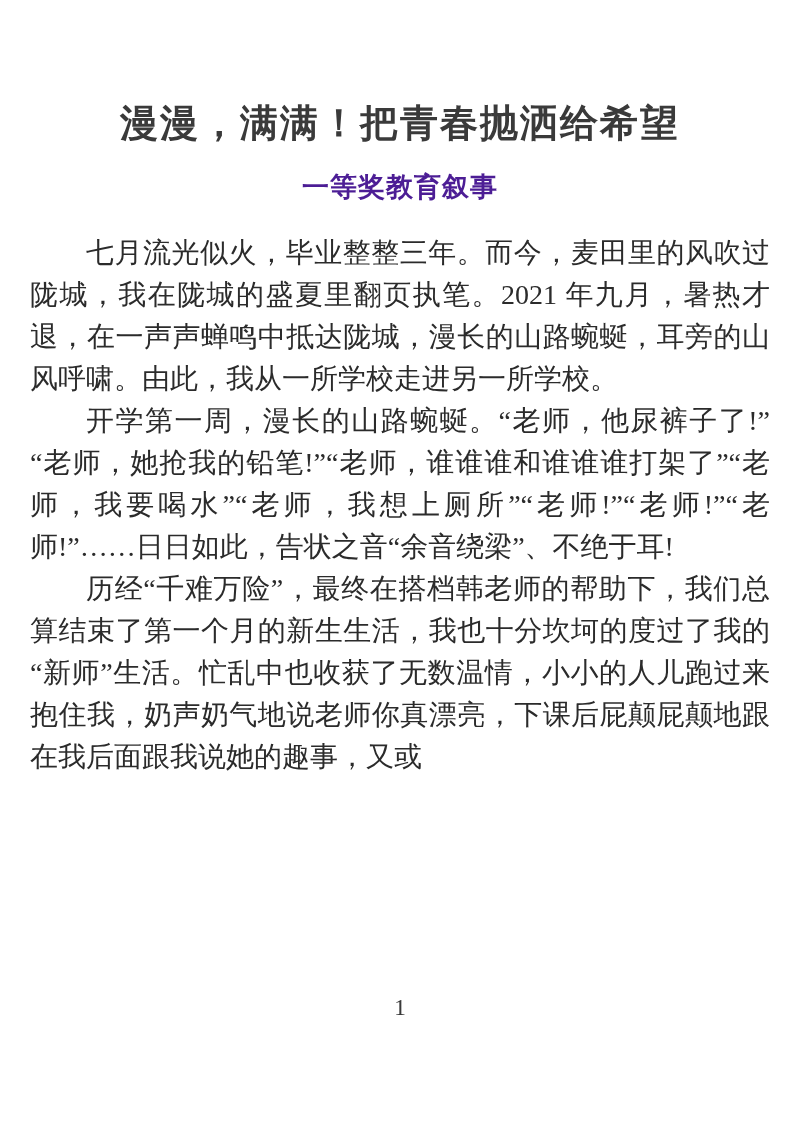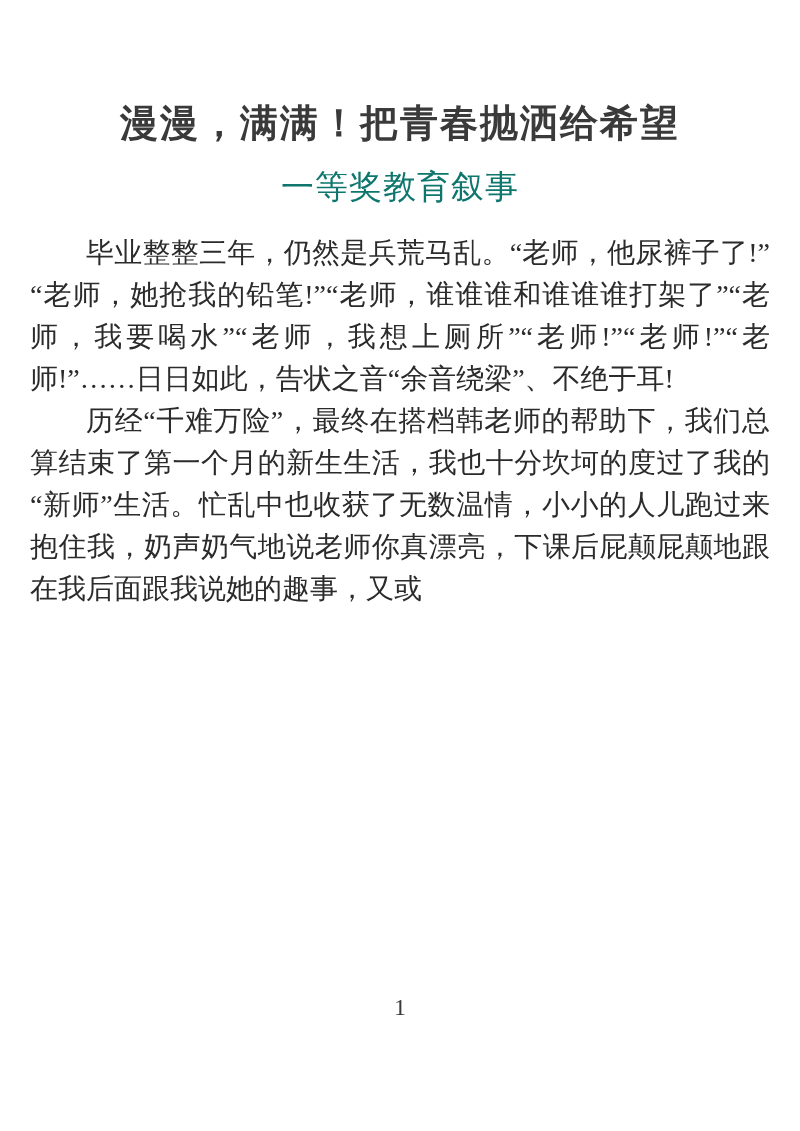--- a/index.html
+++ b/index.html
@@ -24,24 +24,24 @@
     text-align: center;
     font-size: 38px;
     line-height: 54px;
     font-weight: bold;
     color: #3a3a3a;
     letter-spacing: 2px;
   }
   .doc-subtitle {
     margin: 14px 0 0 0;
     text-align: center;
-    font-size: 33px;
+    font-size: 27px;
     line-height: 46px;
-    font-weight: normal;
-    color: #0f766e;
+    font-weight: bold;
+    color: #4c1d95;
     letter-spacing: 1px;
   }
   .doc-body {
     margin-top: 22px;
     font-size: 28px;
     line-height: 42px;
     color: #2b2b2b;
     text-align: justify;
   }
   .doc-body p {
@@ -61,18 +61,19 @@
   }
 </style>
 </head>
 <body>
 
 <div class="page">
   <div class="content">
     <h1 class="doc-title">漫漫，满满！把青春抛洒给希望</h1>
     <h2 class="doc-subtitle">一等奖教育叙事</h2>
     <div class="doc-body">
-        <p>毕业整整三年，仍然是兵荒马乱。“老师，他尿裤子了!”“老师，她抢我的铅笔!”“老师，谁谁谁和谁谁谁打架了”“老师，我要喝水”“老师，我想上厕所”“老师!”“老师!”“老师!”……日日如此，告状之音“余音绕梁”、不绝于耳!</p>
+        <p>七月流光似火，毕业整整三年。而今，麦田里的风吹过陇城，我在陇城的盛夏里翻页执笔。2021 年九月，暑热才退，在一声声蝉鸣中抵达陇城，漫长的山路蜿蜒，耳旁的山风呼啸。由此，我从一所学校走进另一所学校。</p>
+        <p>开学第一周，漫长的山路蜿蜒。“老师，他尿裤子了!”“老师，她抢我的铅笔!”“老师，谁谁谁和谁谁谁打架了”“老师，我要喝水”“老师，我想上厕所”“老师!”“老师!”“老师!”……日日如此，告状之音“余音绕梁”、不绝于耳!</p>
         <p>历经“千难万险”，最终在搭档韩老师的帮助下，我们总算结束了第一个月的新生生活，我也十分坎坷的度过了我的“新师”生活。忙乱中也收获了无数温情，小小的人儿跑过来抱住我，奶声奶气地说老师你真漂亮，下课后屁颠屁颠地跟在我后面跟我说她的趣事，又或</p>
       </div>
   </div>
   <div class="page-number">1</div>
 </div>
 
 </body></html>

